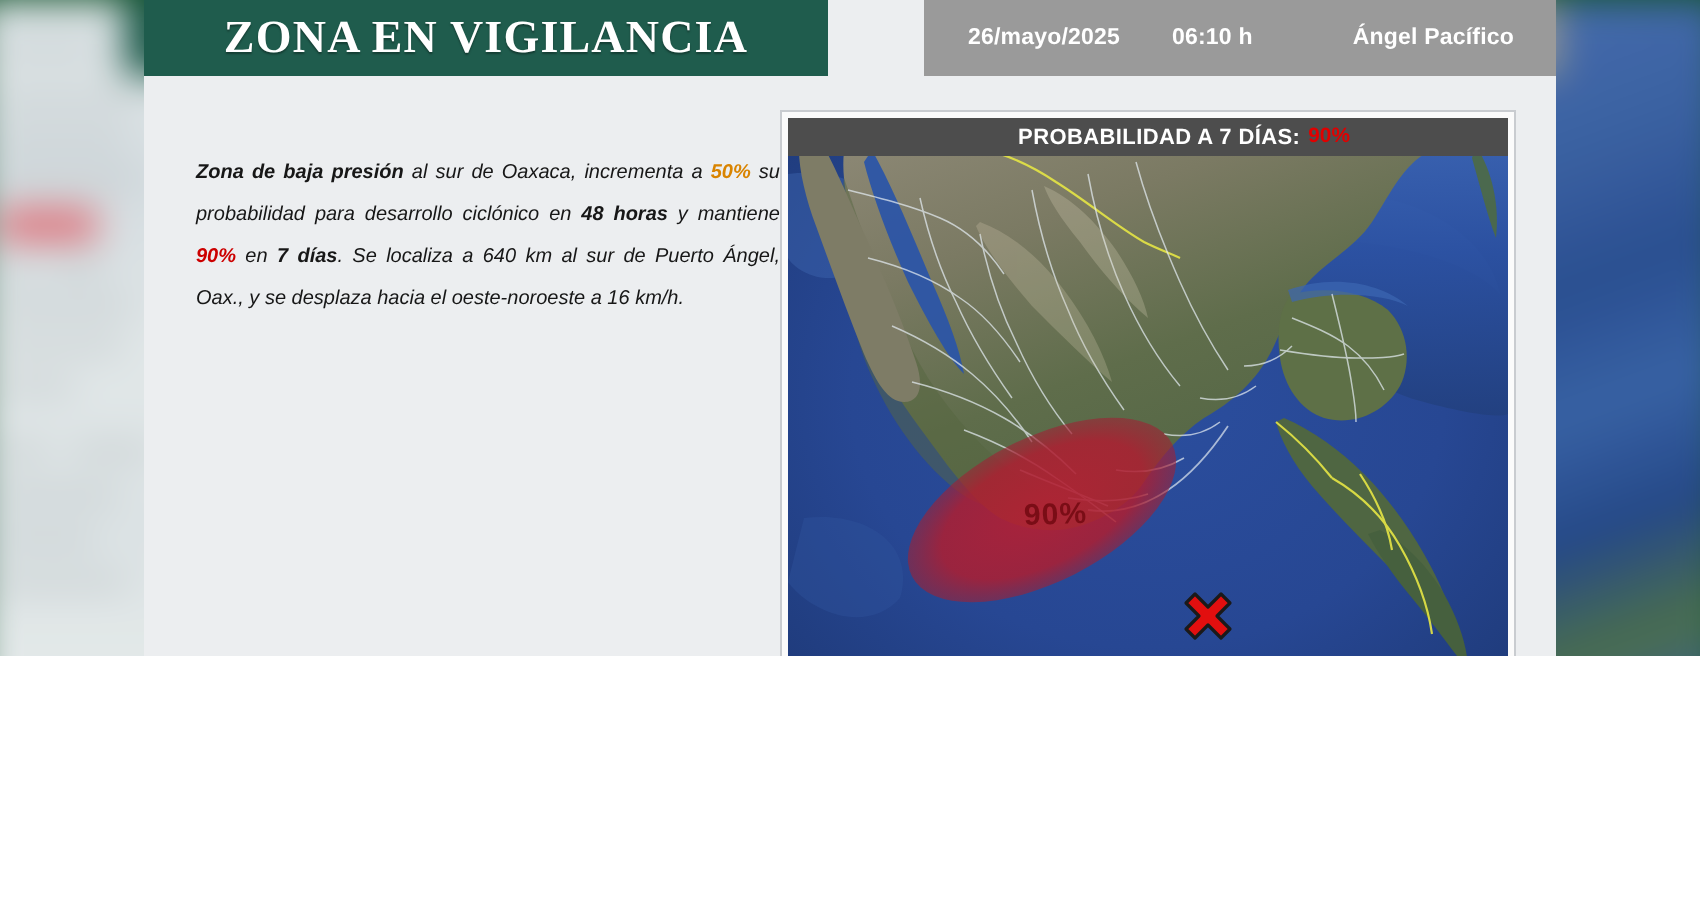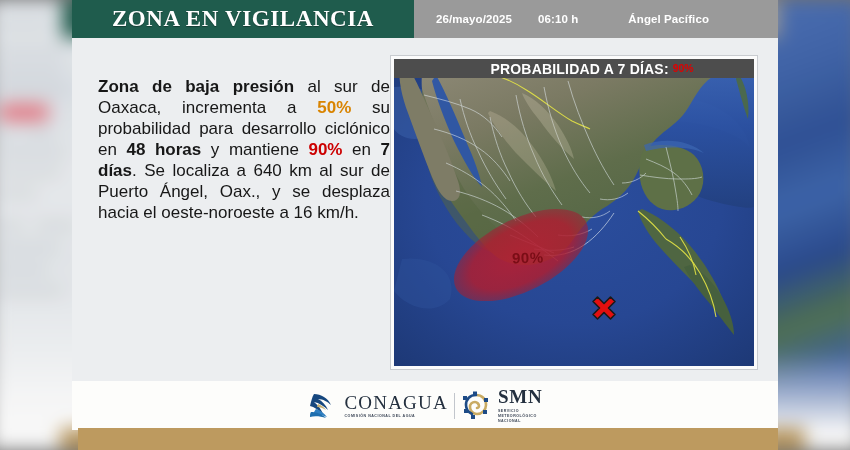--- a/index.html
+++ b/index.html
@@ -8,22 +8,22 @@
     width: 850px;
     height: 450px;
     overflow: hidden;
     font-family: "Liberation Sans", sans-serif;
     background: #ffffff;
   }
 
   #stage {
     position: relative;
     width: 850px;
-    height: 450px;
-    background: #737373;
+    height: 328px;
+    background: #14532d;
     overflow: hidden;
   }
 
   
   .backdrop {
     position: absolute;
     top: 0;
     height: 450px;
     filter: blur(9px);
     opacity: .95;
@@ -126,20 +126,21 @@
     white-space: nowrap;
   }
   .header-meta {
     flex: 1;
     height: 38px;
     background: #9a9a9a;
     display: flex;
     align-items: center;
     padding-left: 22px;
     gap: 26px;
+    margin-left: 48px;
   }
   .header-meta span {
     font-size: 11.5px;
     font-weight: bold;
     color: #ffffff;
     white-space: nowrap;
     letter-spacing: .1px;
   }
   .header-meta .meta-basin { margin-left: 24px; }
 
@@ -154,25 +155,26 @@
   }
 
   
   .text-col {
     position: absolute;
     left: 26px;
     top: 38px;
     width: 292px;
   }
   .para {
-    font-size: 17px;
+    font-size: 10px;
     line-height: 21px;
     color: #171717;
     text-align: justify;
     text-justify: inter-word;
+    font-style: italic;
   }
   .para + .para { margin-top: 25px; }
   .b { font-weight: bold; }
   .pct-orange { font-weight: bold; color: #d98400; }
   .pct-red { font-weight: bold; color: #cc0000; }
 
   
   .map-panel {
     position: absolute;
     left: 318px;
@@ -195,21 +197,21 @@
     left: 0; top: 0;
     width: 100%;
     height: 19px;
     background: #4d4d4d;
     display: flex;
     align-items: center;
     justify-content: center;
     z-index: 6;
   }
   .map-prob-bar .lbl {
-    font-size: 14px;
+    font-size: 11px;
     font-weight: bold;
     color: #ffffff;
     letter-spacing: .2px;
     margin-left: 36px;
   }
   .map-prob-bar .val {
     font-size: 10.4px;
     font-weight: bold;
     color: #e00000;
     margin-left: 4px;

